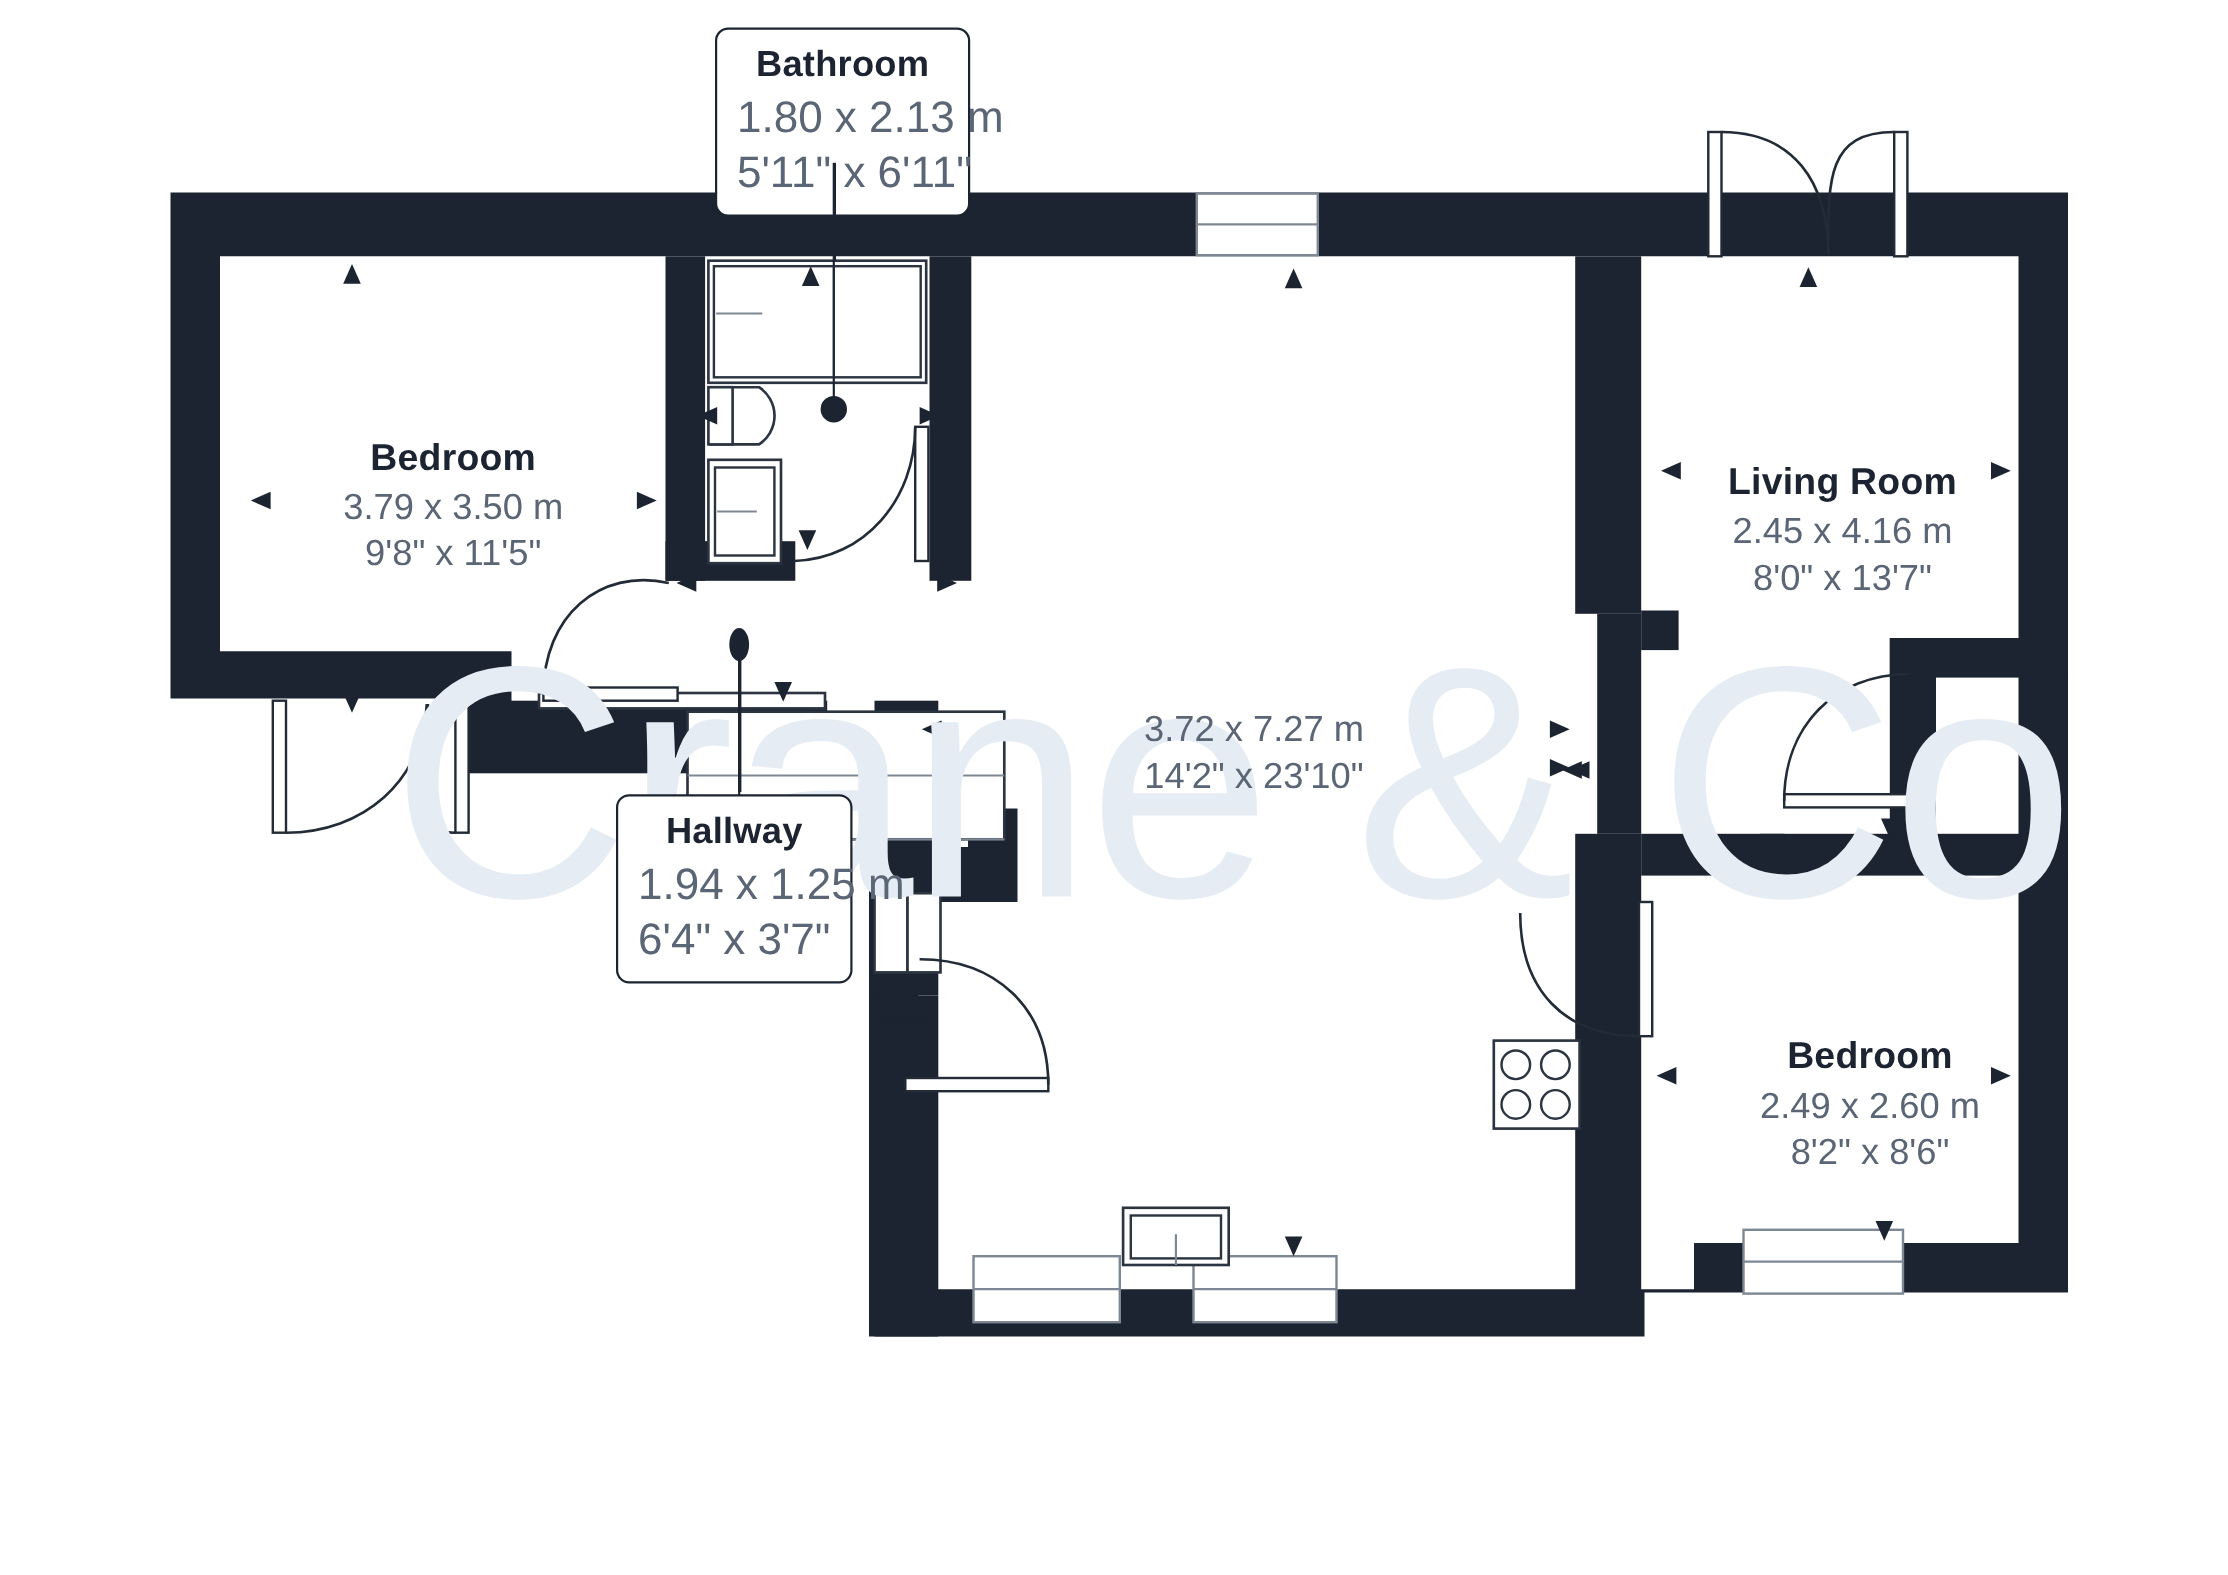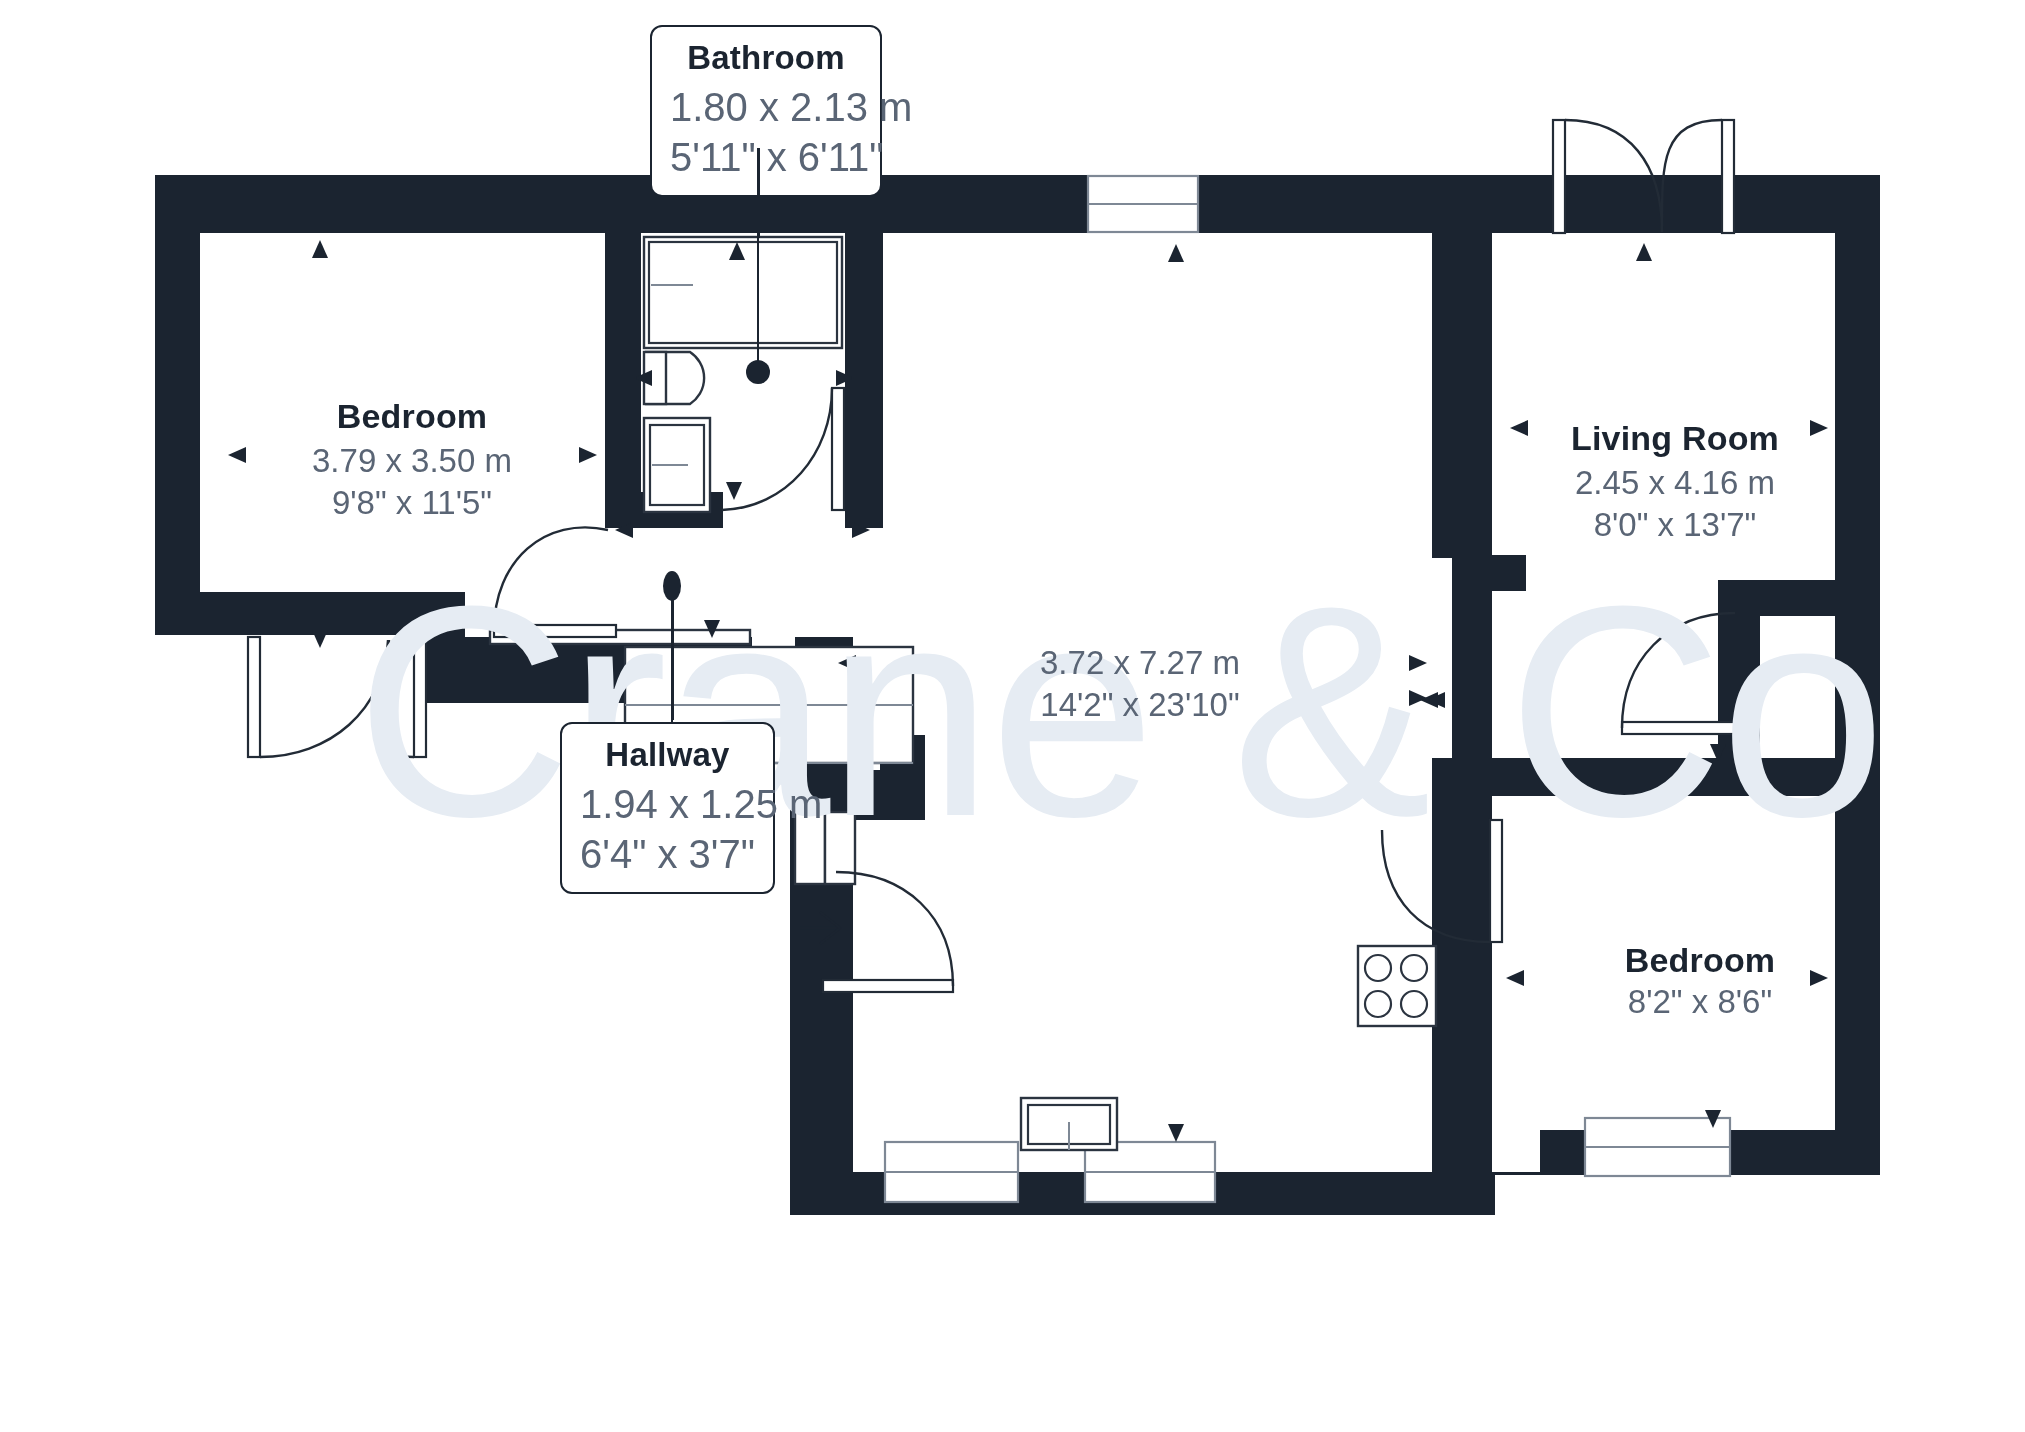--- a/index.html
+++ b/index.html
@@ -351,16 +351,17 @@
 
   <div class="leader" style="left:671px; top:580px; height:140px;"></div>
   <div class="callout" style="left:560px; top:722px; width:215px;">
     <div class="label-title">Hallway</div>
     <div class="label-metric">1.94 x 1.25 m</div>
     <div class="label-imperial">6'4" x 3'7"</div>
   </div>
 
   <div class="label-block" style="left:1535px; top:940px; width:330px;">
     <div class="label-title">Bedroom</div>
+    <div class="label-metric">2.49 x 2.60 m</div>
     <div class="label-imperial">8'2" x 8'6"</div>
   </div>
 
 </div>
 
 </body></html>

